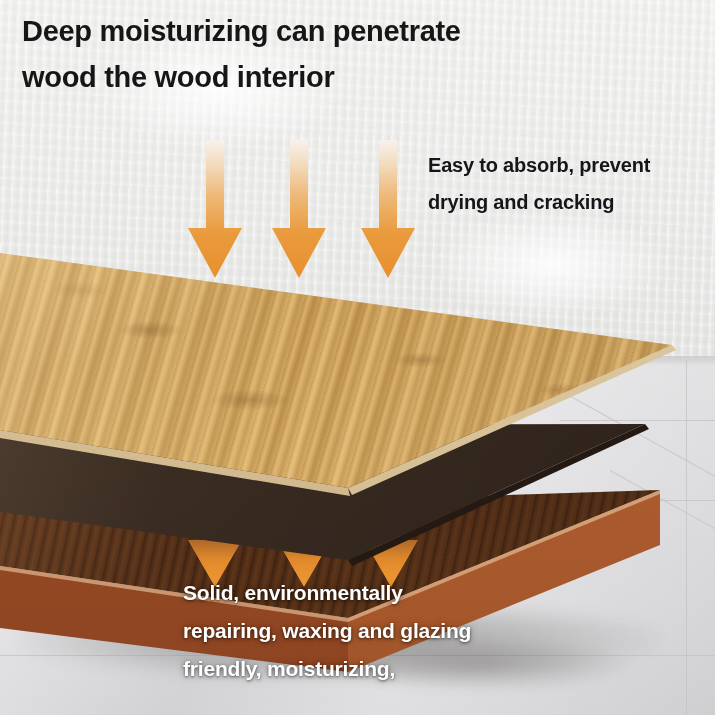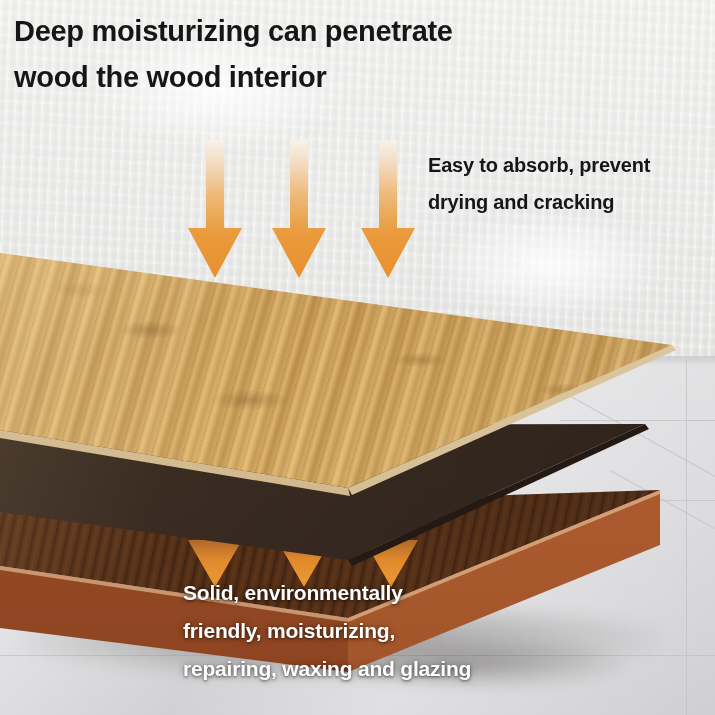--- a/index.html
+++ b/index.html
@@ -139,21 +139,21 @@
 
   
   .title{
     position:absolute;left:14px;top:8px;width:620px;
     color:#161616;
     font-size:29px;font-weight:700;
     line-height:46px;
     letter-spacing:-0.3px;
     font-family:"Liberation Sans",sans-serif;
   }
-  .title div{white-space:nowrap;}
+  .title div{white-space:nowrap;margin-left:8px;}
   .callout-right{
     position:absolute;left:428px;top:147px;width:290px;
     color:#15161a;
     font-size:20px;font-weight:700;
     line-height:37px;
     letter-spacing:-0.2px;
   }
   .callout-right div{white-space:nowrap;}
   .callout-bottom{
     position:absolute;left:183px;top:574px;width:420px;
@@ -296,17 +296,17 @@
     <div>wood the wood interior</div>
   </div>
 
   <div class="callout-right">
     <div>Easy to absorb, prevent</div>
     <div>drying and cracking</div>
   </div>
 
   <div class="callout-bottom">
     <div>Solid, environmentally</div>
+    <div>repairing, waxing and glazing</div>
     <div>friendly, moisturizing,</div>
-    <div>repairing, waxing and glazing</div>
   </div>
 
 </div>
 
 </body></html>

